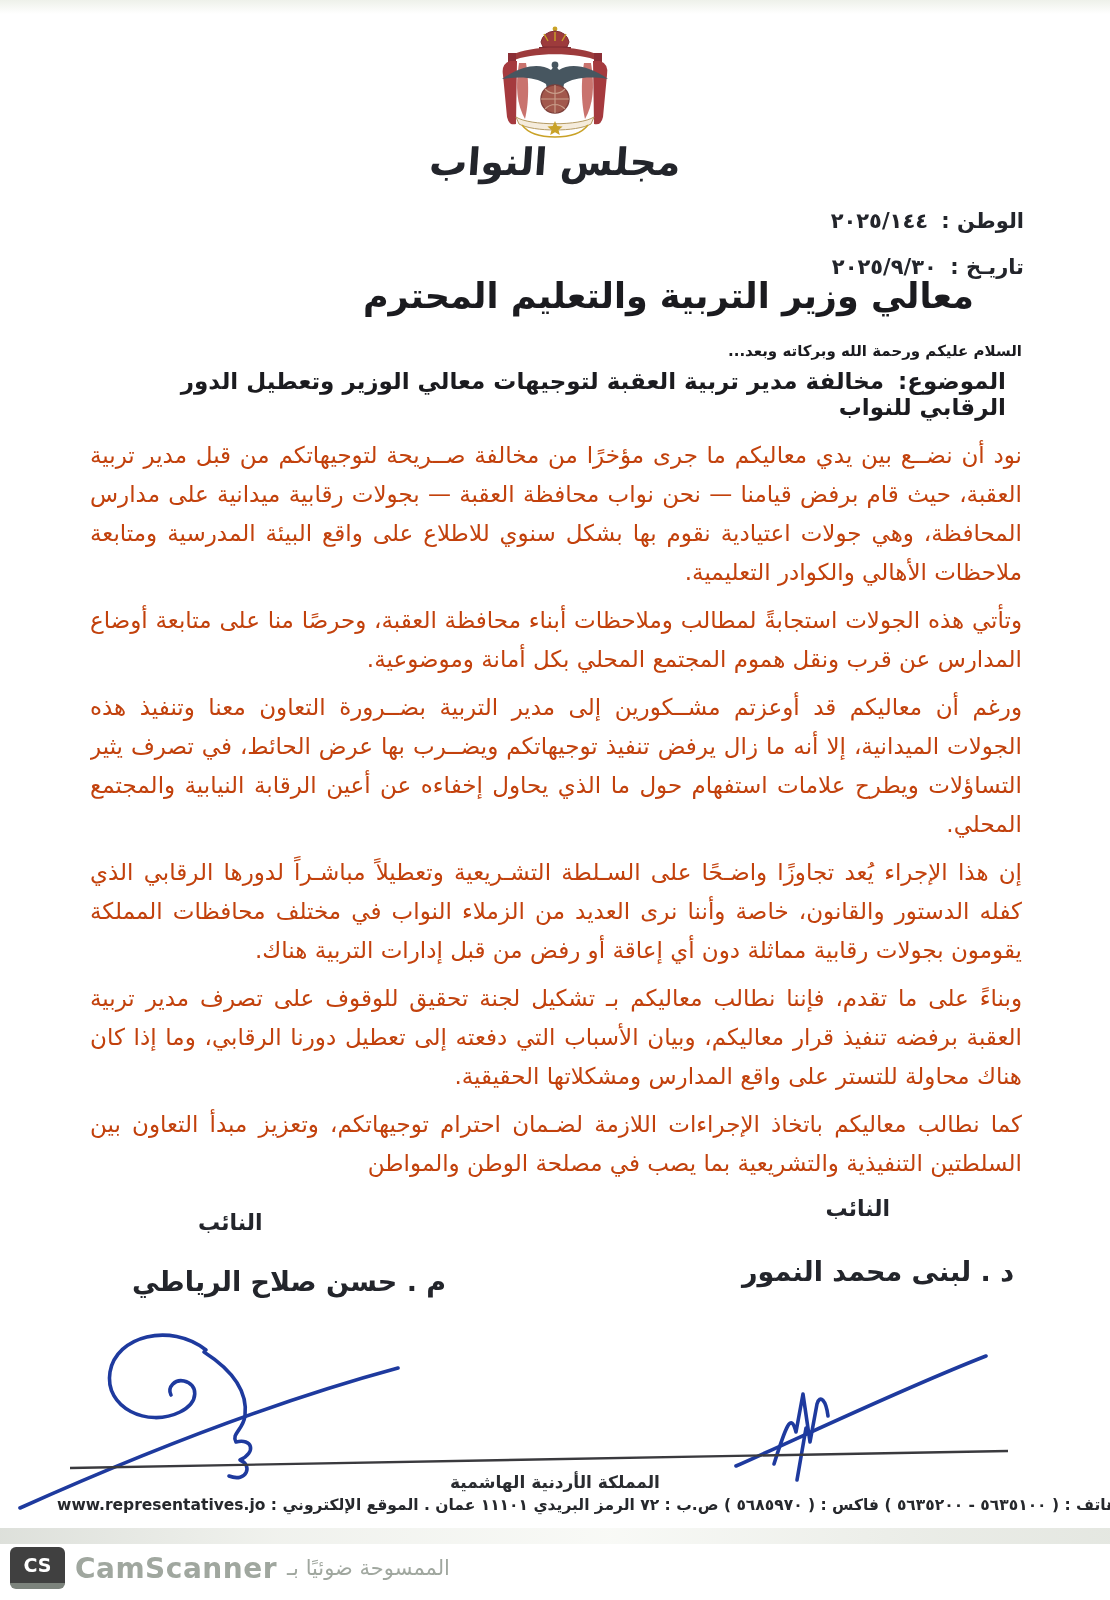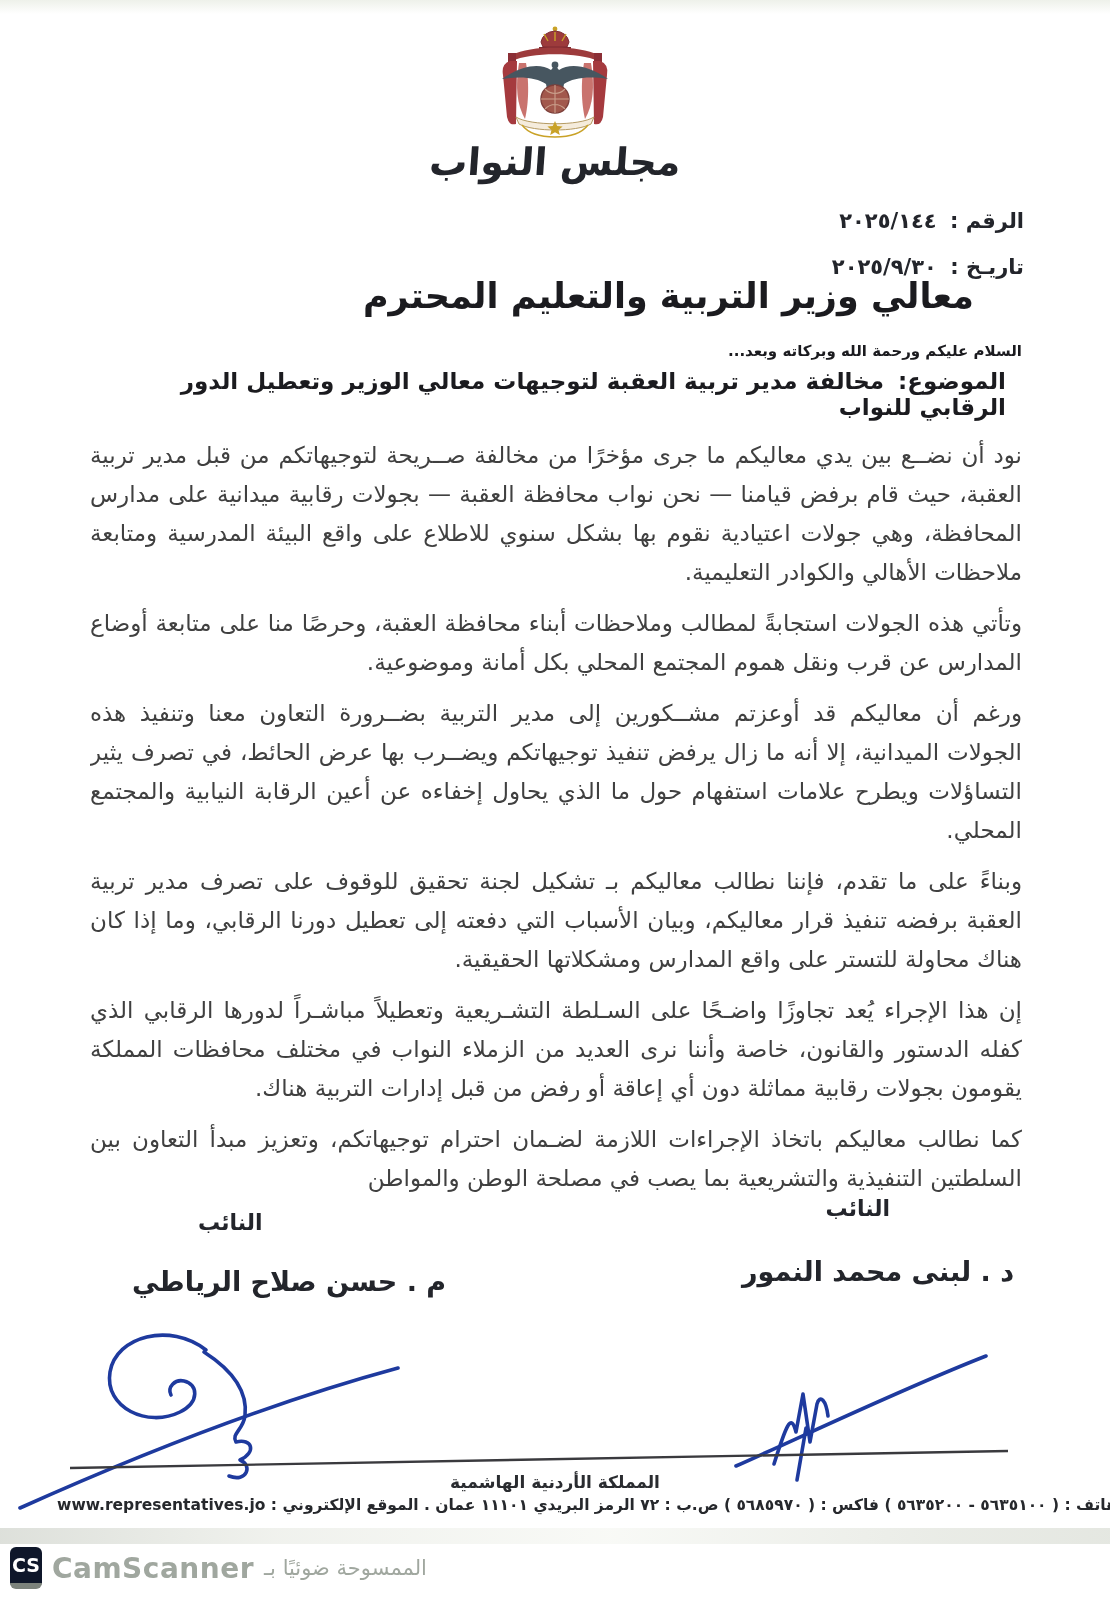--- a/index.html
+++ b/index.html
@@ -19,40 +19,40 @@
   .meta{position:absolute;top:198px;right:86px;text-align:right;
     font-size:21px;font-weight:bold;color:#23252b;line-height:46px;}
   .meta .val{padding-right:6px;text-align:right;}
   .letter-body{position:absolute;top:276px;right:88px;left:90px;height:930px;overflow:hidden;}
   .recipient{font-size:35px;font-weight:bold;text-align:right;transform:translateX(-48px);margin:0;}
   .salutation{font-size:15px;font-weight:bold;margin:26px 0 0 0;}
   .subject{font-size:23px;font-weight:bold;margin:8px 16px 0 0;}
   .subject .subject-text{padding-right:6px;}
   .paragraphs{margin-top:16px;}
   .body-par{
-    font-size:23px;line-height:39px;margin:12px 0 9px 0;
-    text-align:justify;text-align-last:right;color:#404040;
+    font-size:23px;line-height:39px;margin:0 0 9px 0;
+    text-align:justify;text-align-last:right;color:#c2410c;
   }
   .sig-title{position:absolute;font-size:22px;font-weight:bold;color:#23252b;}
   .sig-title.right{top:1196px;right:220px;}
   .sig-title.left{top:1210px;left:198px;}
   .sig-name{position:absolute;font-size:27px;font-weight:bold;color:#23252b;}
   .sig-name.right{top:1256px;right:96px;}
   .sig-name.left{top:1266px;left:132px;}
   .sig-layer{position:absolute;top:1330px;left:0;width:1110px;height:190px;}
   .kingdom-name{position:absolute;top:1472px;left:0;width:100%;text-align:center;
     font-size:17px;font-weight:bold;color:#2a2c30;letter-spacing:-0.5px;}
   .contact-line{position:absolute;top:1496px;left:0;width:100%;text-align:center;
     font-size:15.5px;font-weight:bold;color:#26282c;direction:rtl;padding-left:32px;}
   .scan-band{position:absolute;top:1528px;left:0;width:1110px;height:16px;
     background:linear-gradient(90deg,#c2c7bd 0%,#e4e7df 25%,#f3f5ef 55%,#d8dcd2 85%,#cfd4c9 100%);
     opacity:.55;}
   .watermark{position:absolute;top:1547px;left:10px;direction:ltr;
     display:flex;align-items:center;gap:10px;}
-  .cs-badge{width:32px;height:36px;background:#0f172a;border-radius:6px;
+  .cs-badge{width:55px;height:36px;background:#404040;border-radius:6px;
     border-bottom:6px solid #7c837c;display:flex;align-items:center;justify-content:center;
     color:#ffffff;font-size:19px;font-weight:bold;font-family:"DejaVu Sans",sans-serif;}
   .cs-appname{font-size:28px;color:#a0a79f;font-weight:bold;letter-spacing:0.5px;}
   .cs-arabic{font-size:21px;color:#a0a79f;direction:rtl;}
 </style>
 </head>
 <body>
 
 <div class="page">
 
@@ -84,42 +84,42 @@
 
     <path d="M85 96 l2.2 5 5.4 0.4 -4.1 3.5 1.3 5.2 -4.8 -2.8 -4.8 2.8 1.3 -5.2 -4.1 -3.5 5.4 -0.4 Z" fill="#c9a227"></path>
 
     <path d="M52 100 C58 108 70 112 85 112 C100 112 112 108 118 100" stroke="#c9a227" stroke-width="1.4" fill="none"></path>
   </svg>
 
   <div class="council-name">مجلس النواب</div>
 
   <div class="meta">
     <div>
-      <span>الرقم :</span>
+      <span>الوطن :</span>
       <span class="val">٢٠٢٥/١٤٤</span>
     </div>
     <div>
       <span>تاريـخ :</span>
       <span class="val">٢٠٢٥/٩/٣٠</span>
     </div>
   </div>
 
   <div class="letter-body">
     <p class="recipient">معالي وزير التربية والتعليم المحترم</p>
     <p class="salutation">السلام عليكم ورحمة الله وبركاته وبعد...</p>
     <p class="subject">
       <span>الموضوع:</span>
       <span class="subject-text">مخالفة مدير تربية العقبة لتوجيهات معالي الوزير وتعطيل الدور الرقابي للنواب</span>
     </p>
     <div class="paragraphs">
       <p class="body-par">نود أن نضــع بين يدي معاليكم ما جرى مؤخرًا من مخالفة صــريحة لتوجيهاتكم من قبل مدير تربية العقبة، حيث قام برفض قيامنا — نحن نواب محافظة العقبة — بجولات رقابية ميدانية على مدارس المحافظة، وهي جولات اعتيادية نقوم بها بشكل سنوي للاطلاع على واقع البيئة المدرسية ومتابعة ملاحظات الأهالي والكوادر التعليمية.</p>
       <p class="body-par">وتأتي هذه الجولات استجابةً لمطالب وملاحظات أبناء محافظة العقبة، وحرصًا منا على متابعة أوضاع المدارس عن قرب ونقل هموم المجتمع المحلي بكل أمانة وموضوعية.</p>
       <p class="body-par">ورغم أن معاليكم قد أوعزتم مشــكورين إلى مدير التربية بضــرورة التعاون معنا وتنفيذ هذه الجولات الميدانية، إلا أنه ما زال يرفض تنفيذ توجيهاتكم ويضــرب بها عرض الحائط، في تصرف يثير التساؤلات ويطرح علامات استفهام حول ما الذي يحاول إخفاءه عن أعين الرقابة النيابية والمجتمع المحلي.</p>
+      <p class="body-par">إن هذا الإجراء يُعد تجاوزًا واضـحًا على السـلطة التشـريعية وتعطيلاً مباشـراً لدورها الرقابي الذي كفله الدستور والقانون، خاصة وأننا نرى العديد من الزملاء النواب في مختلف محافظات المملكة يقومون بجولات رقابية مماثلة دون أي إعاقة أو رفض من قبل إدارات التربية هناك.</p>
       <p class="body-par">وبناءً على ما تقدم، فإننا نطالب معاليكم بـ تشكيل لجنة تحقيق للوقوف على تصرف مدير تربية العقبة برفضه تنفيذ قرار معاليكم، وبيان الأسباب التي دفعته إلى تعطيل دورنا الرقابي، وما إذا كان هناك محاولة للتستر على واقع المدارس ومشكلاتها الحقيقية.</p>
-      <p class="body-par">إن هذا الإجراء يُعد تجاوزًا واضـحًا على السـلطة التشـريعية وتعطيلاً مباشـراً لدورها الرقابي الذي كفله الدستور والقانون، خاصة وأننا نرى العديد من الزملاء النواب في مختلف محافظات المملكة يقومون بجولات رقابية مماثلة دون أي إعاقة أو رفض من قبل إدارات التربية هناك.</p>
       <p class="body-par">كما نطالب معاليكم باتخاذ الإجراءات اللازمة لضـمان احترام توجيهاتكم، وتعزيز مبدأ التعاون بين السلطتين التنفيذية والتشريعية بما يصب في مصلحة الوطن والمواطن</p>
     </div>
   </div>
 
   <div class="sig-title right">النائب</div>
   <div class="sig-title left">النائب</div>
   <div class="sig-name right">د . لبنى محمد النمور</div>
   <div class="sig-name left">م . حسن صلاح الرياطي</div>
 
   <svg class="sig-layer" viewBox="0 0 1110 190" aria-hidden="true">

